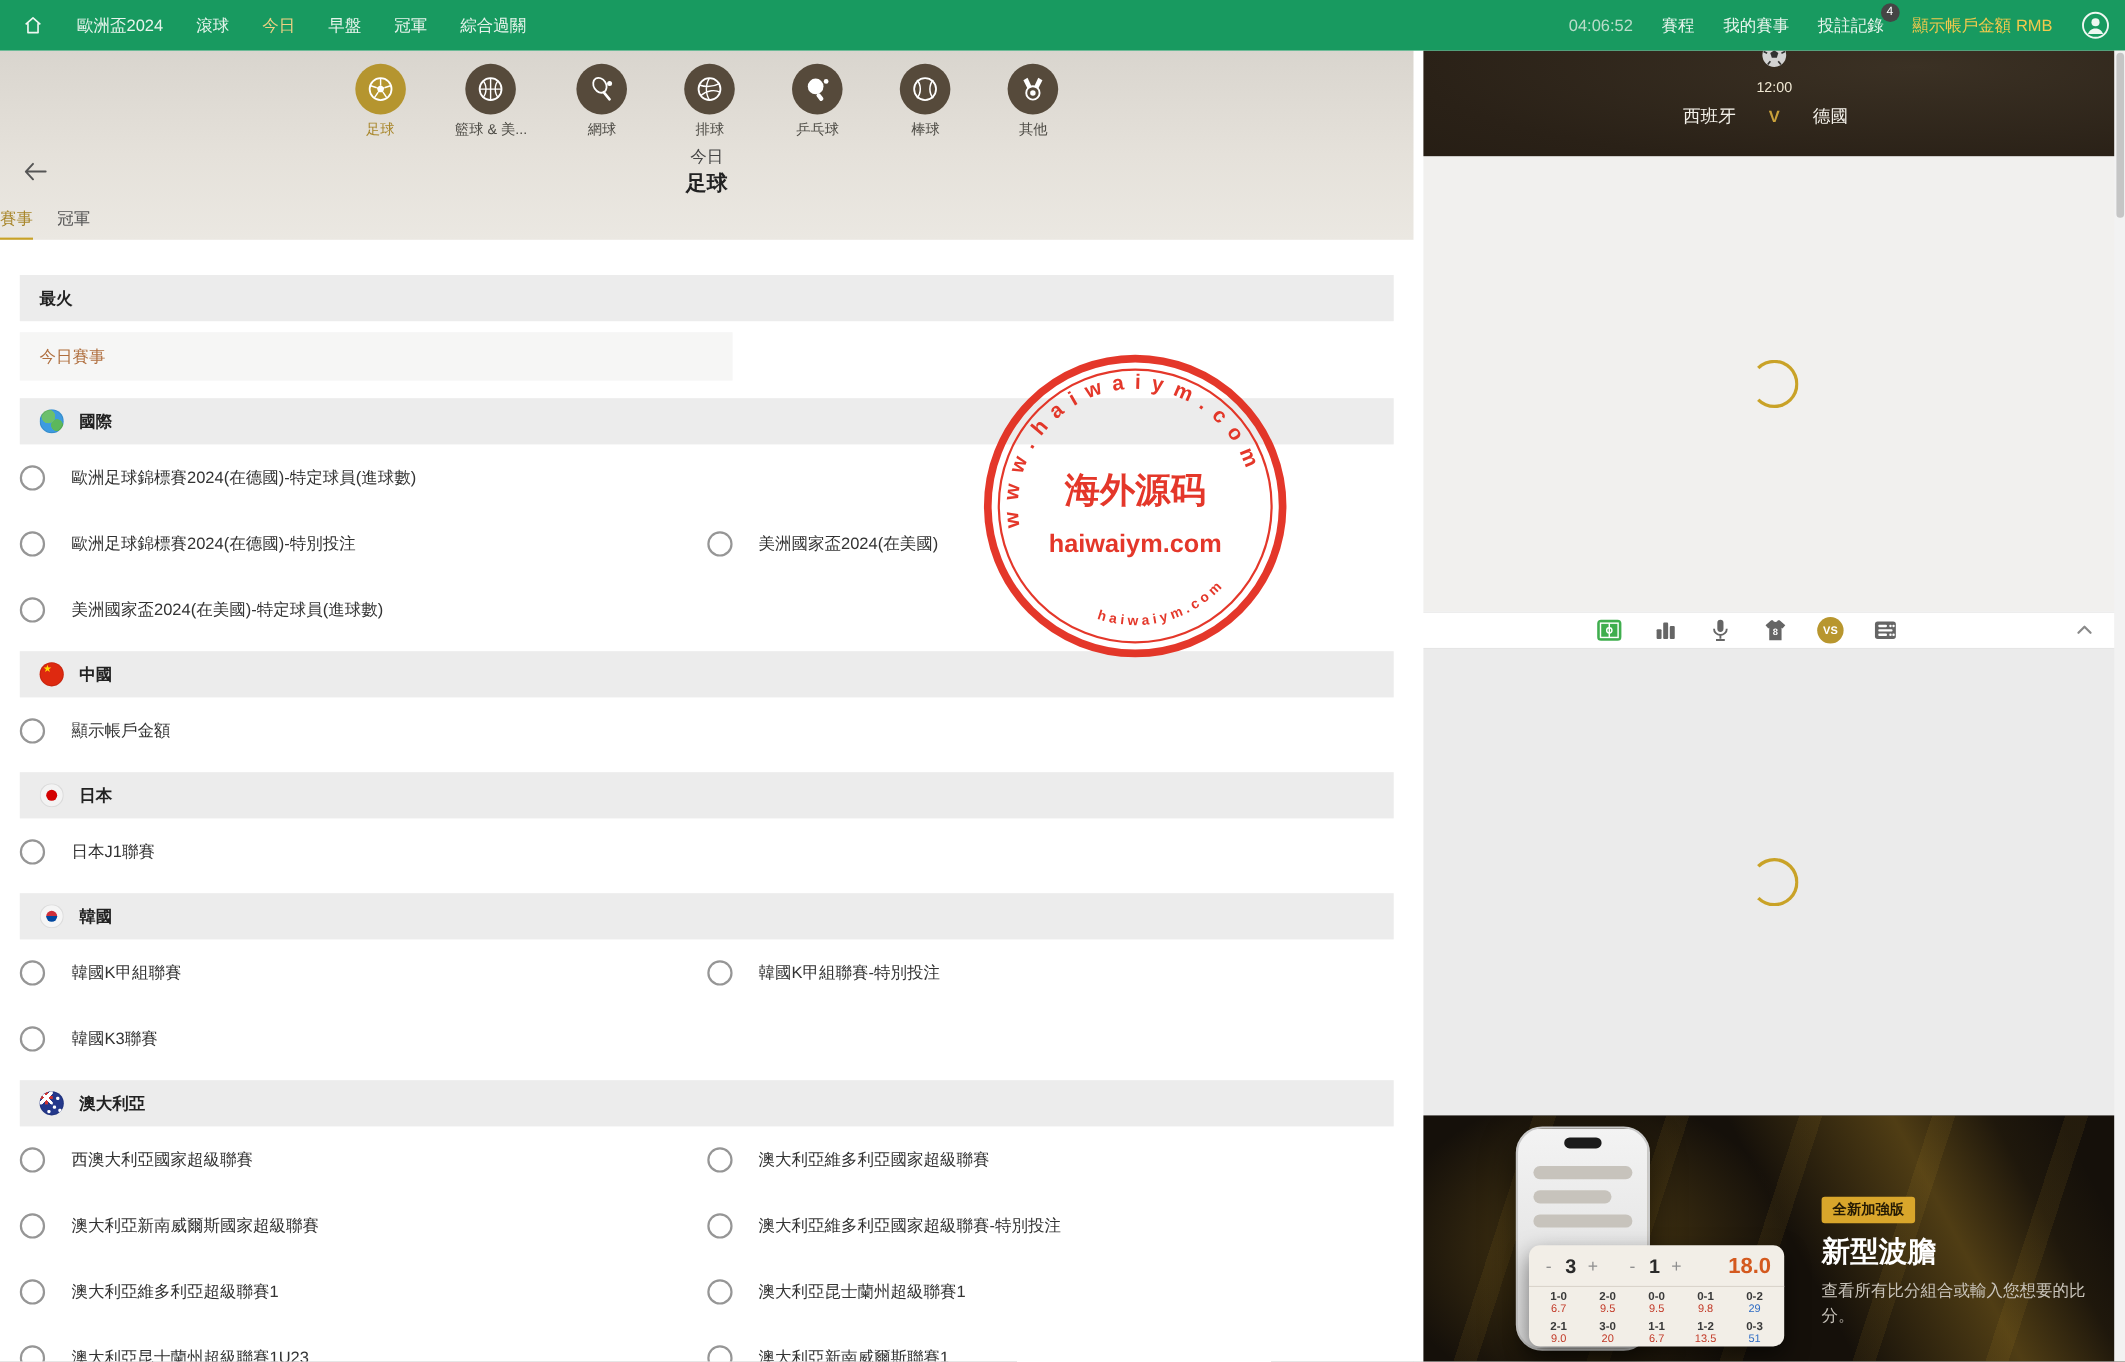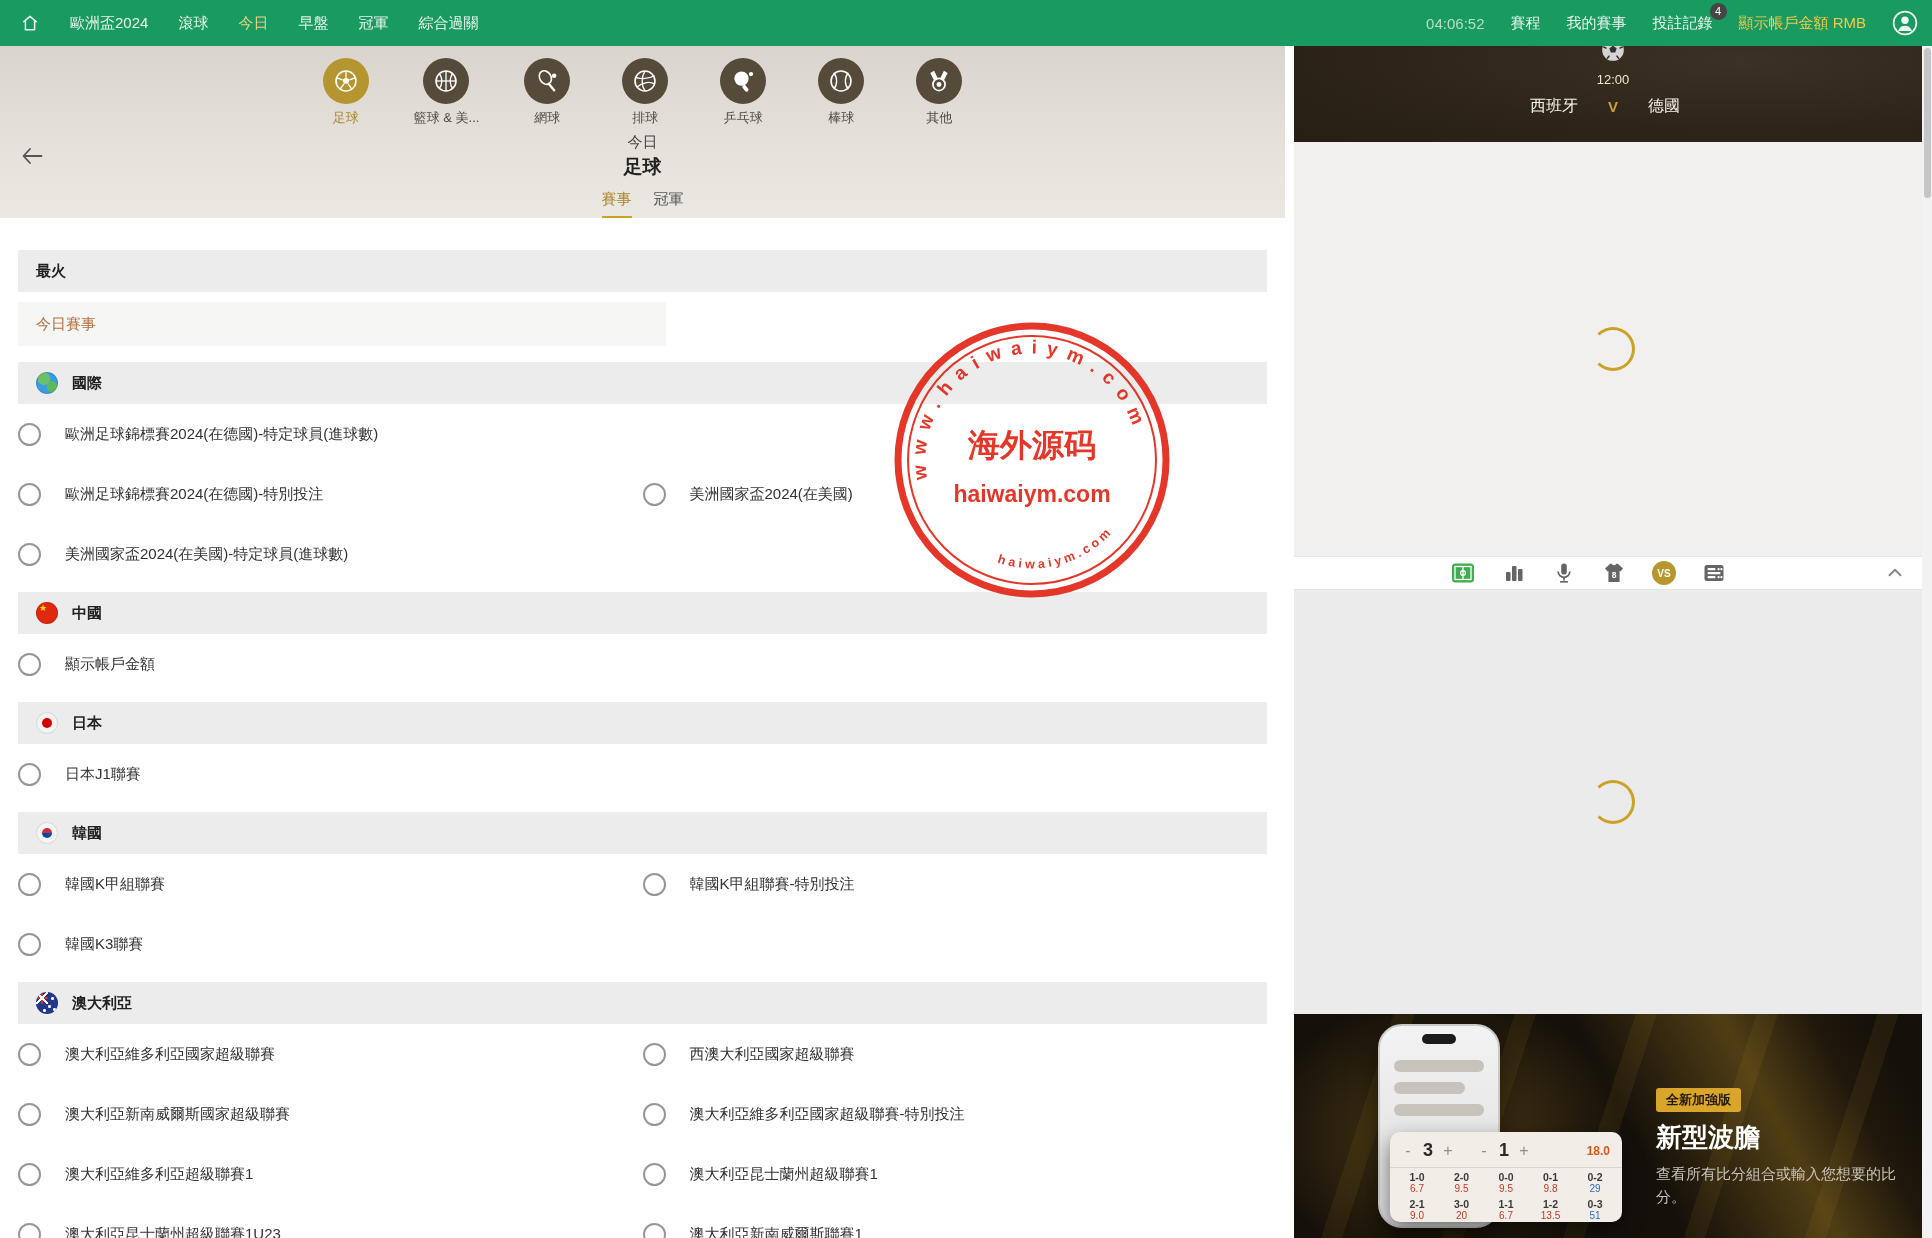--- a/index.html
+++ b/index.html
@@ -28,21 +28,21 @@
                 text-align:center;box-sizing:border-box;padding-top:12px;overflow:hidden;}
   .back{position:absolute;left:18px;top:98px;cursor:pointer;}
   .sports-row{display:flex;justify-content:center;align-items:flex-start;gap:38px;}
   .sport{display:flex;flex-direction:column;align-items:center;min-width:60px;cursor:pointer;}
   .sport-ico{width:46px;height:46px;border-radius:50%;background:#564a3b;display:flex;align-items:center;justify-content:center;}
   .sport.on .sport-ico{background:#b5952f;}
   .sport-lb{margin-top:5px;font-size:13px;color:#4c4a44;white-space:nowrap;}
   .sport.on .sport-lb{color:#a8862a;}
   .hd-sub{margin-top:6px;font-size:15px;color:#444;}
   .hd-title{margin-top:2px;font-size:19px;font-weight:bold;color:#222;}
-  .tabs{margin-top:10px;display:flex;justify-content:center;gap:22px;}
+  .tabs{margin-top:10px;display:flex;justify-content:flex-start;gap:22px;}
   .tab{font-size:15px;color:#555;padding-bottom:7px;cursor:pointer;border-bottom:3px solid transparent;}
   .tab.on{color:#a8862a;border-bottom-color:#c9a227;}
   
   .list{height:calc(100% - 172px);overflow:hidden;padding-top:32px;box-sizing:border-box;}
   .sec-bar{height:42px;margin:0 18px;background:#ececec;display:flex;align-items:center;gap:14px;padding:0 18px;box-sizing:border-box;}
   .sec-name{font-size:15px;font-weight:bold;color:#222;}
   #leagueList .sec-bar{margin-top:8px;}
   #leagueList .sec-bar:first-child{margin-top:16px;}
   .today-row{margin:10px 18px 0;height:44px;display:flex;}
   .today-cell{width:49%;background:#f6f6f5;display:flex;align-items:center;padding:0 18px;font-size:15px;color:#b06f3f;cursor:pointer;}
@@ -102,21 +102,21 @@
          background:linear-gradient(180deg,#f3f3f3,#dcdcdc);border:2px solid #c9c9c9;box-shadow:0 10px 30px rgba(0,0,0,.6);}
   .ph-cam{position:absolute;left:50%;top:8px;transform:translateX(-50%);width:34px;height:10px;border-radius:6px;background:#1b1b1b;}
   .ph-bar{position:absolute;left:14px;right:14px;height:12px;border-radius:6px;background:#c7c3bc;}
   .ph-bar.b1{top:34px;}.ph-bar.b2{top:56px;width:60%;}.ph-bar.b3{top:78px;}
   .calc-card{position:absolute;left:96px;top:118px;width:232px;background:#f2eee7;border-radius:10px;z-index:3;
              box-shadow:0 8px 20px rgba(0,0,0,.5);}
   .stepper{display:flex;align-items:center;gap:9px;padding:8px 12px 6px;border-bottom:1px solid #dad4cb;}
   .st-btn{color:#8f8f8f;font-size:16px;width:12px;text-align:center;cursor:pointer;}
   .st-val{font-size:18px;font-weight:bold;color:#2a2a2a;}
   .st-gap{width:6px;}
-  .st-odds{margin-left:auto;font-size:12px;font-weight:bold;color:#d4591e;}
+  .st-odds{margin-left:auto;font-size:20px;font-weight:bold;color:#d4591e;}
   .s-row{display:flex;justify-content:space-between;padding:3px 10px 1px;}
   .s-cell{text-align:center;min-width:34px;cursor:pointer;}
   .s-score{font-size:10.5px;color:#3a3a3a;font-weight:bold;}
   .s-odds{font-size:10px;color:#c23a28;font-weight:normal;}
   .s-odds.blue{color:#2f6cc4;}
   .promo-text{position:absolute;left:362px;top:74px;z-index:3;}
   .promo-badge{display:inline-block;background:#d9a62b;color:#241a04;font-size:13px;font-weight:bold;
                padding:3px 10px;border-radius:3px;}
   .promo-title{margin-top:8px;font-size:26px;font-weight:bold;color:#fff;}
   .promo-desc{margin-top:8px;width:268px;font-size:15px;line-height:1.5;color:#c9c4bb;}
@@ -326,25 +326,25 @@
                 <span class="lname">韓國K3聯賽</span>
               </div>
             </div>
             <div class="sec-bar">
               <span class="flag flag-australia"></span>
               <span class="sec-name">澳大利亞</span>
             </div>
             <div class="lrow">
               <div class="lcell">
                 <span class="radio"></span>
+                <span class="lname">西澳大利亞國家超級聯賽</span>
+              </div>
+              <div class="lcell">
+                <span class="radio"></span>
                 <span class="lname">澳大利亞維多利亞國家超級聯賽</span>
-              </div>
-              <div class="lcell">
-                <span class="radio"></span>
-                <span class="lname">西澳大利亞國家超級聯賽</span>
               </div>
             </div>
             <div class="lrow">
               <div class="lcell">
                 <span class="radio"></span>
                 <span class="lname">澳大利亞新南威爾斯國家超級聯賽</span>
               </div>
               <div class="lcell">
                 <span class="radio"></span>
                 <span class="lname">澳大利亞維多利亞國家超級聯賽-特別投注</span>

